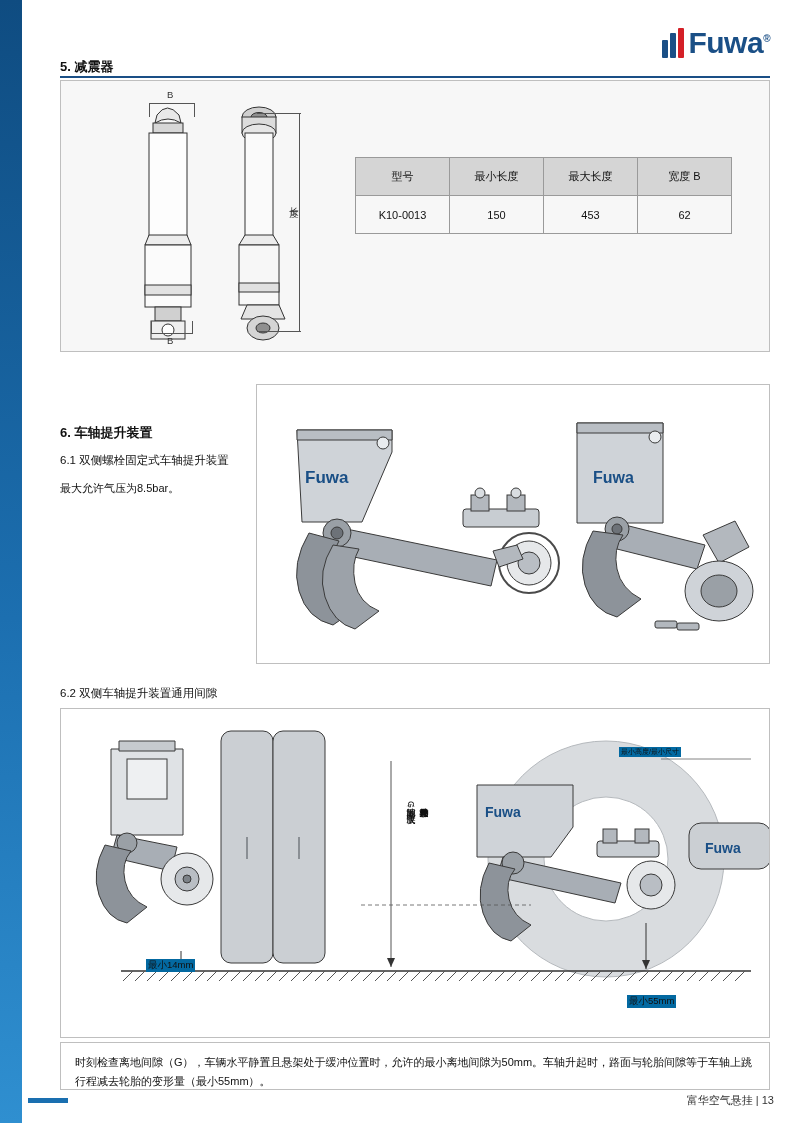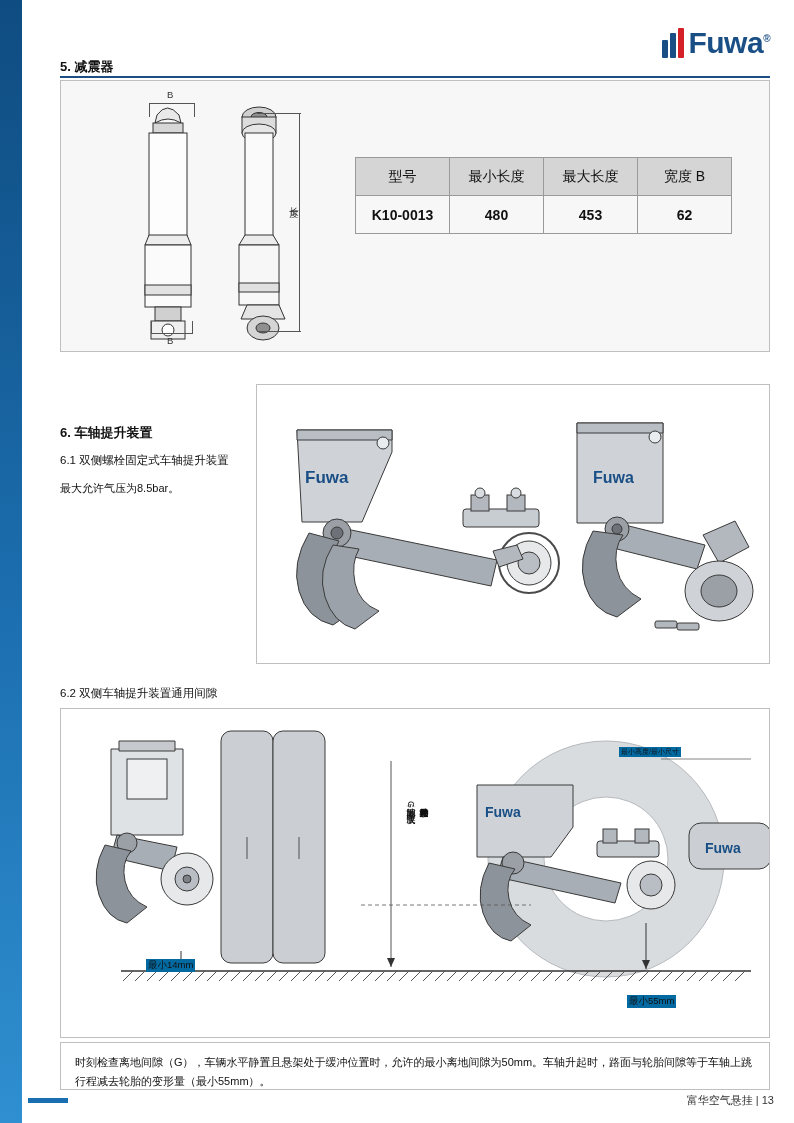--- a/index.html
+++ b/index.html
@@ -61,25 +61,25 @@
   }
 
   
   .figbox {
     position:absolute; border:1px solid #bfbfbf; background:#fff;
   }
   .figbox.tint { background:#f7f7f7; }
 
   
   table.spec {
-    position:absolute; border-collapse:collapse; font-size:14px;
+    position:absolute; border-collapse:collapse; font-size:11px;
   }
   table.spec th, table.spec td {
     border:1px solid #9a9a9a; text-align:center; padding:0;
-    height:38px; width:94px; color:#111; font-weight:bold;
+    height:38px; width:94px; color:#111; font-weight:normal;
   }
   table.spec th { background:#d5d5d5; font-weight:normal; }
   .dim-line { position:absolute; background:#555; }
   .dim-label { position:absolute; font-size:9.5px; color:#333; }
   .vlabel {
     position:absolute; font-size:9.5px; color:#333;
     writing-mode: vertical-rl; text-orientation: upright; letter-spacing:1px;
   }
 
   
@@ -182,21 +182,21 @@
       <tr>
         <th>型号</th>
         <th>最小长度</th>
         <th>最大长度</th>
         <th>宽度 B</th>
       </tr>
     </thead>
     <tbody>
       <tr>
         <td>K10-0013</td>
-        <td>480</td>
+        <td>150</td>
         <td>453</td>
         <td>62</td>
       </tr>
     </tbody>
   </table>
 </div>
 
 <div class="sec-title" style="left:60px; top:424px;">
   <span>6.</span>
   <span>车轴提升装置</span>

